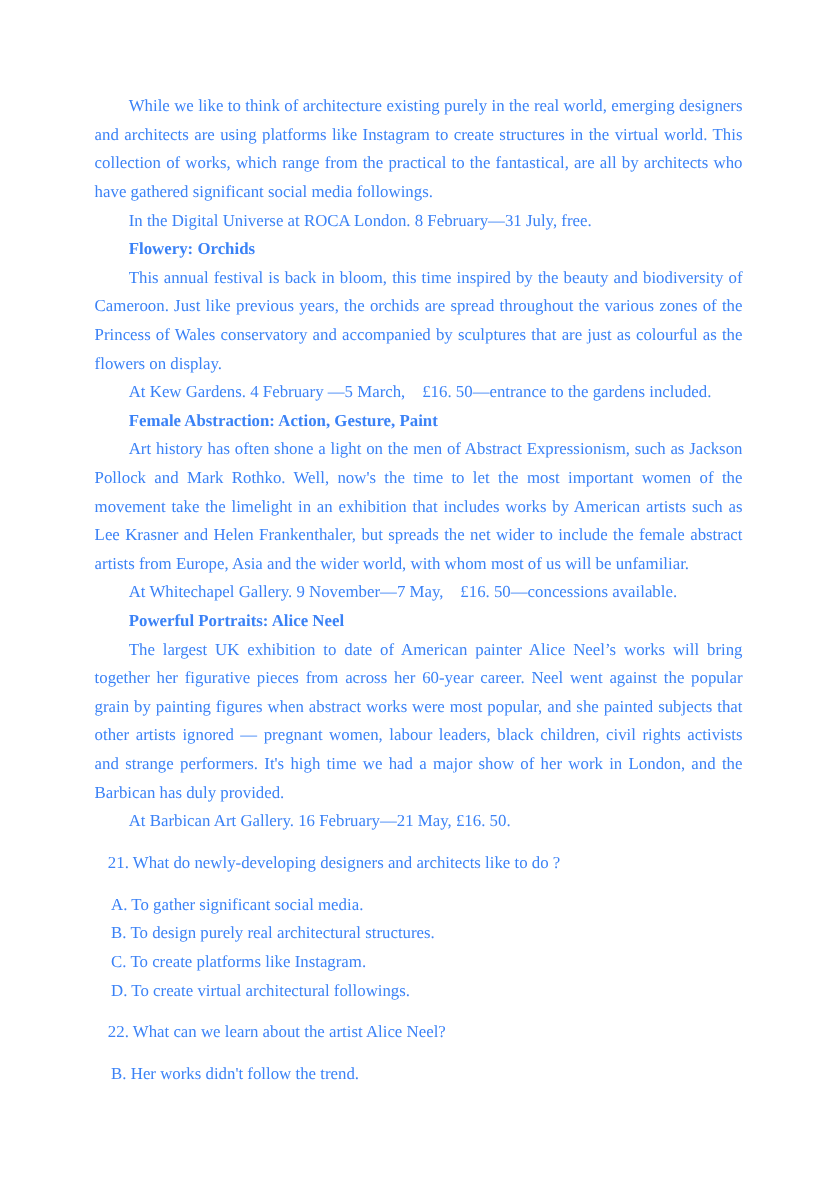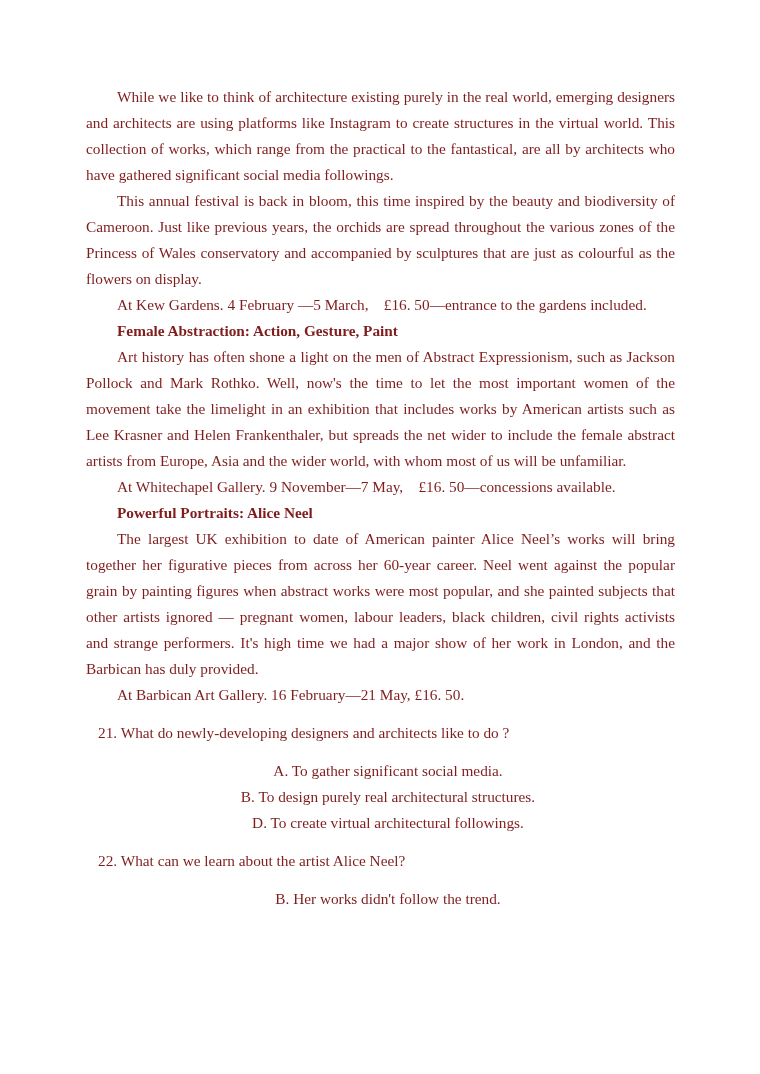--- a/index.html
+++ b/index.html
@@ -5,50 +5,53 @@
   html, body { margin: 0; padding: 0; background: #ffffff; }
   body { width: 760px; height: 1074px; position: relative; overflow: hidden; }
   .page {
     position: absolute;
     left: 86px;
     top: 84px;
     width: 589px;
     font-family: "Liberation Serif", "DejaVu Serif", serif;
     font-size: 15.3px;
     line-height: 26px;
-    color: #7f1d1d;
+    color: #3b82f6;
   }
   .para { margin: 0; text-align: justify; text-indent: 31px; }
   .info { margin: 0; text-indent: 31px; white-space: pre; }
   .heading { margin: 0; text-indent: 31px; font-weight: bold; }
   .question { margin: 12px; white-space: pre; }
-  .option { margin: 0; padding-left: 15px; text-align: center; }
+  .option { margin: 0; padding-left: 15px; }
 </style>
 </head>
 <body>
 
 <div class="page">
 
   <p class="para">While we like to think of architecture existing purely in the real world, emerging designers and architects are using platforms like Instagram to create structures in the virtual world. This collection of works, which range from the practical to the fantastical, are all by architects who have gathered significant social media followings.</p>
+  <p class="info">In the Digital Universe at ROCA London. 8 February—31 July, free.</p>
 
+  <p class="heading">Flowery: Orchids</p>
   <p class="para">This annual festival is back in bloom, this time inspired by the beauty and biodiversity of Cameroon. Just like previous years, the orchids are spread throughout the various zones of the Princess of Wales conservatory and accompanied by sculptures that are just as colourful as the flowers on display.</p>
   <p class="info">At Kew Gardens. 4 February —5 March,    £16. 50—entrance to the gardens included.</p>
 
   <p class="heading">Female Abstraction: Action, Gesture, Paint</p>
   <p class="para">Art history has often shone a light on the men of Abstract Expressionism, such as Jackson Pollock and Mark Rothko. Well, now's the time to let the most important women of the movement take the limelight in an exhibition that includes works by American artists such as Lee Krasner and Helen Frankenthaler, but spreads the net wider to include the female abstract artists from Europe, Asia and the wider world, with whom most of us will be unfamiliar.</p>
   <p class="info">At Whitechapel Gallery. 9 November—7 May,    £16. 50—concessions available.</p>
 
   <p class="heading">Powerful Portraits: Alice Neel</p>
   <p class="para">The largest UK exhibition to date of American painter Alice Neel’s works will bring together her figurative pieces from across her 60-year career. Neel went against the popular grain by painting figures when abstract works were most popular, and she painted subjects that other artists ignored — pregnant women, labour leaders, black children, civil rights activists and strange performers. It's high time we had a major show of her work in London, and the Barbican has duly provided.</p>
   <p class="info">At Barbican Art Gallery. 16 February—21 May, £16. 50.</p>
 
   <div>
     <p class="question"><span>21.</span> <span>What do newly-developing designers and architects like to do ?</span></p>
     <p class="option">A. To gather significant social media.</p>
     <p class="option">B. To design purely real architectural structures.</p>
+    <p class="option">C. To create platforms like Instagram.</p>
     <p class="option">D. To create virtual architectural followings.</p>
   </div>
 
   <div>
     <p class="question"><span>22.</span> <span>What can we learn about the artist Alice Neel?</span></p>
     <p class="option">B. Her works didn't follow the trend.</p>
   </div>
 
 </div>
 

